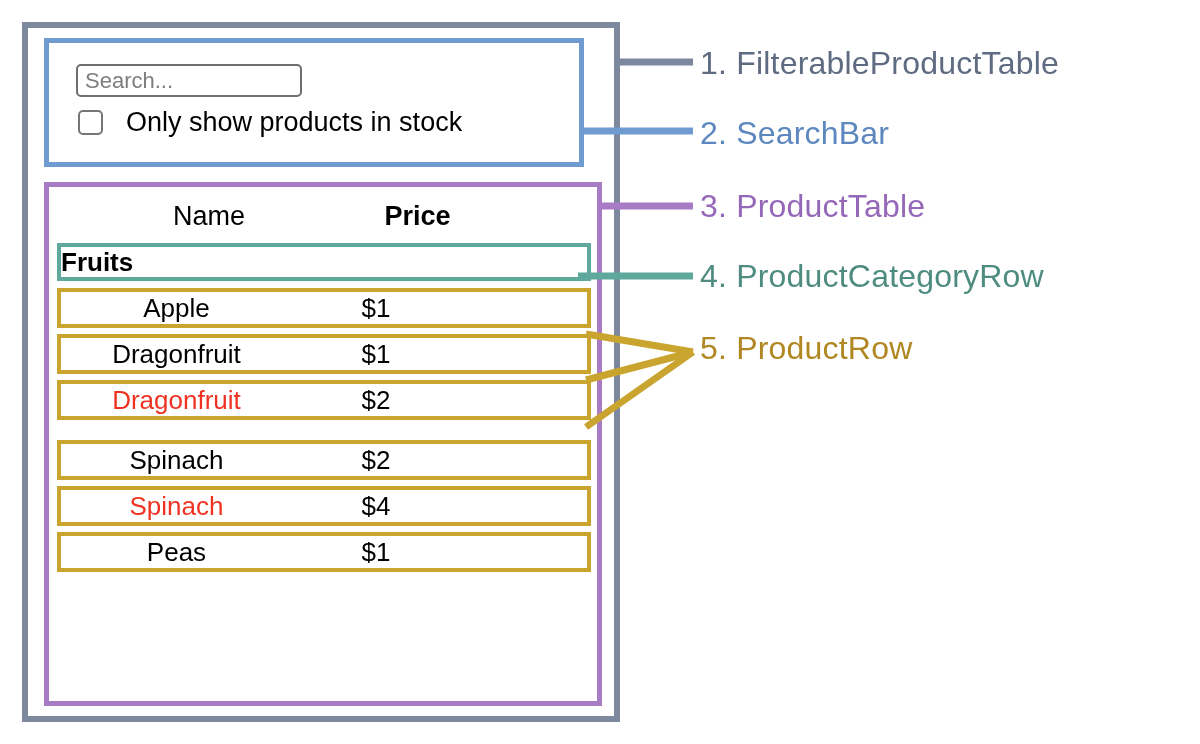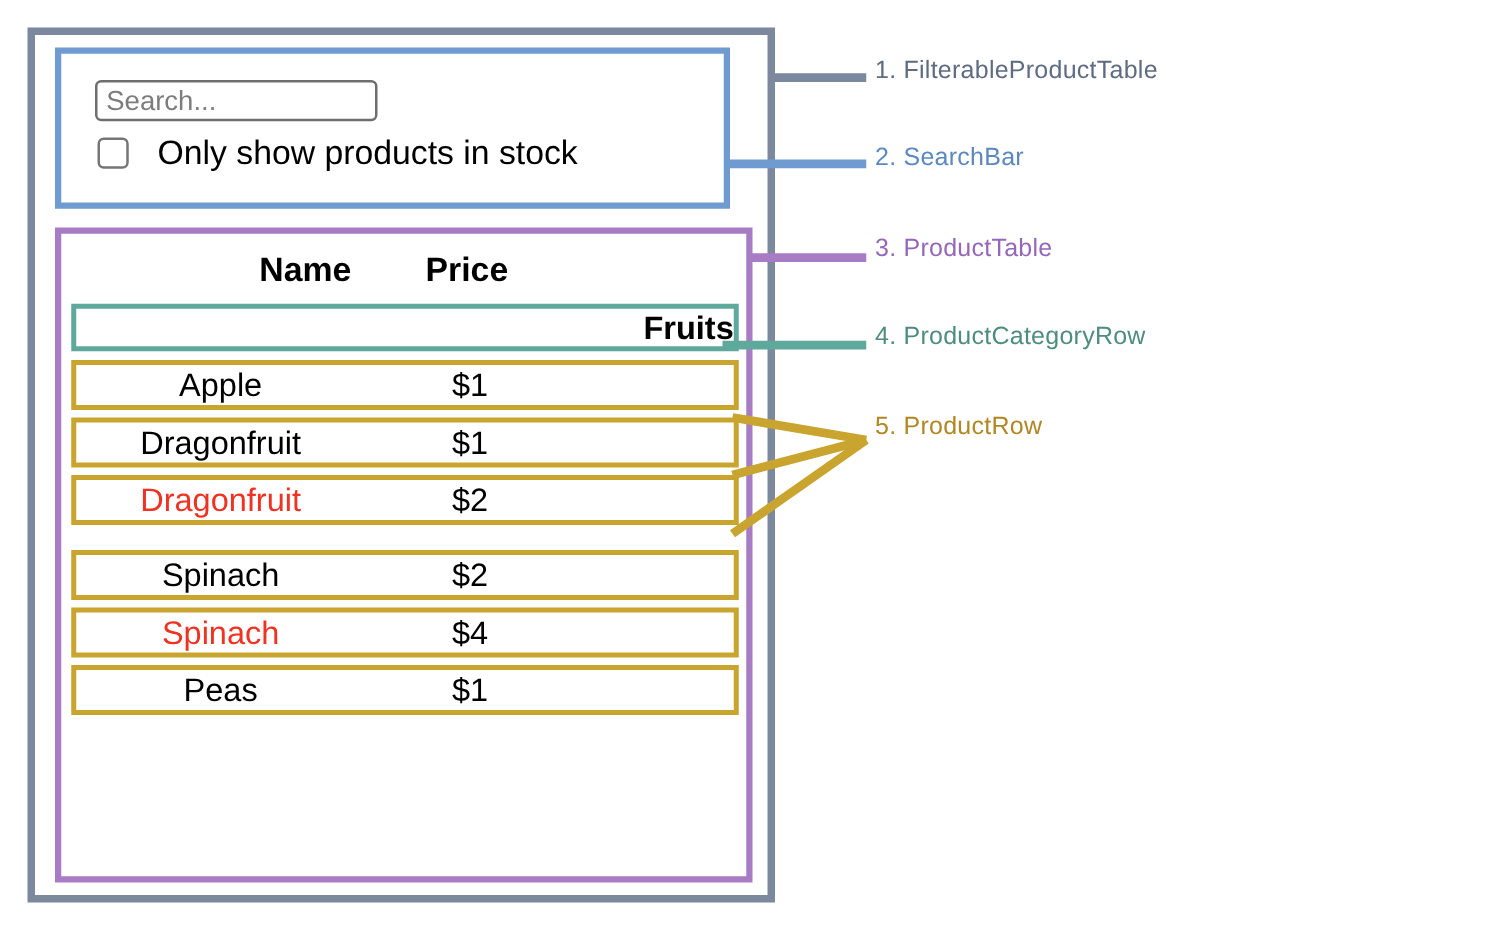--- a/index.html
+++ b/index.html
@@ -86,25 +86,26 @@
   
   .table-header {
     position: absolute;
     left: 0px; top: 8px;
     width: 548px;
     height: 42px;
     display: flex;
   }
   .th-name {
     width: 232px;
-    text-align: right;
-    font-weight: bold;
+    text-align: center;
+    font-weight: normal;
     font-size: 27px;
     color: #000000;
     line-height: 42px;
+    padding-left: 44px;
   }
   .th-price {
     width: 185px;
     text-align: center;
     font-weight: bold;
     font-size: 27px;
     color: #000000;
     line-height: 42px;
   }
 
@@ -120,21 +121,21 @@
     width: 534px;
     height: 38px;
     border: 4px solid #5fa89c;
     background: #ffffff;
     margin-bottom: 7px;
     position: relative;
   }
   .row-category .cat-text {
     position: absolute;
     left: 0; right: 0; top: 0; bottom: 0;
-    text-align: right;
+    text-align: left;
     font-weight: bold;
     font-size: 26px;
     color: #000000;
     line-height: 30px;
   }
 
   .row-product {
     box-sizing: border-box;
     width: 534px;
     height: 40px;
@@ -169,21 +170,21 @@
   #connectors {
     position: absolute;
     left: 0; top: 0;
     width: 1200px; height: 744px;
     pointer-events: none;
   }
 
   
   .legend-item {
     position: absolute;
-    font-size: 20px;
+    font-size: 32px;
     white-space: nowrap;
     font-family: "Liberation Sans", sans-serif;
     letter-spacing: 0.2px;
   }
   #legend-1 { left: 700px; top: 45px;  color: #5e6b80; }
   #legend-2 { left: 700px; top: 115px; color: #5c87bf; }
   #legend-3 { left: 700px; top: 188px; color: #9467b8; }
   #legend-4 { left: 700px; top: 258px; color: #4f8c80; }
   #legend-5 { left: 700px; top: 330px; color: #b08722; }
 </style>

